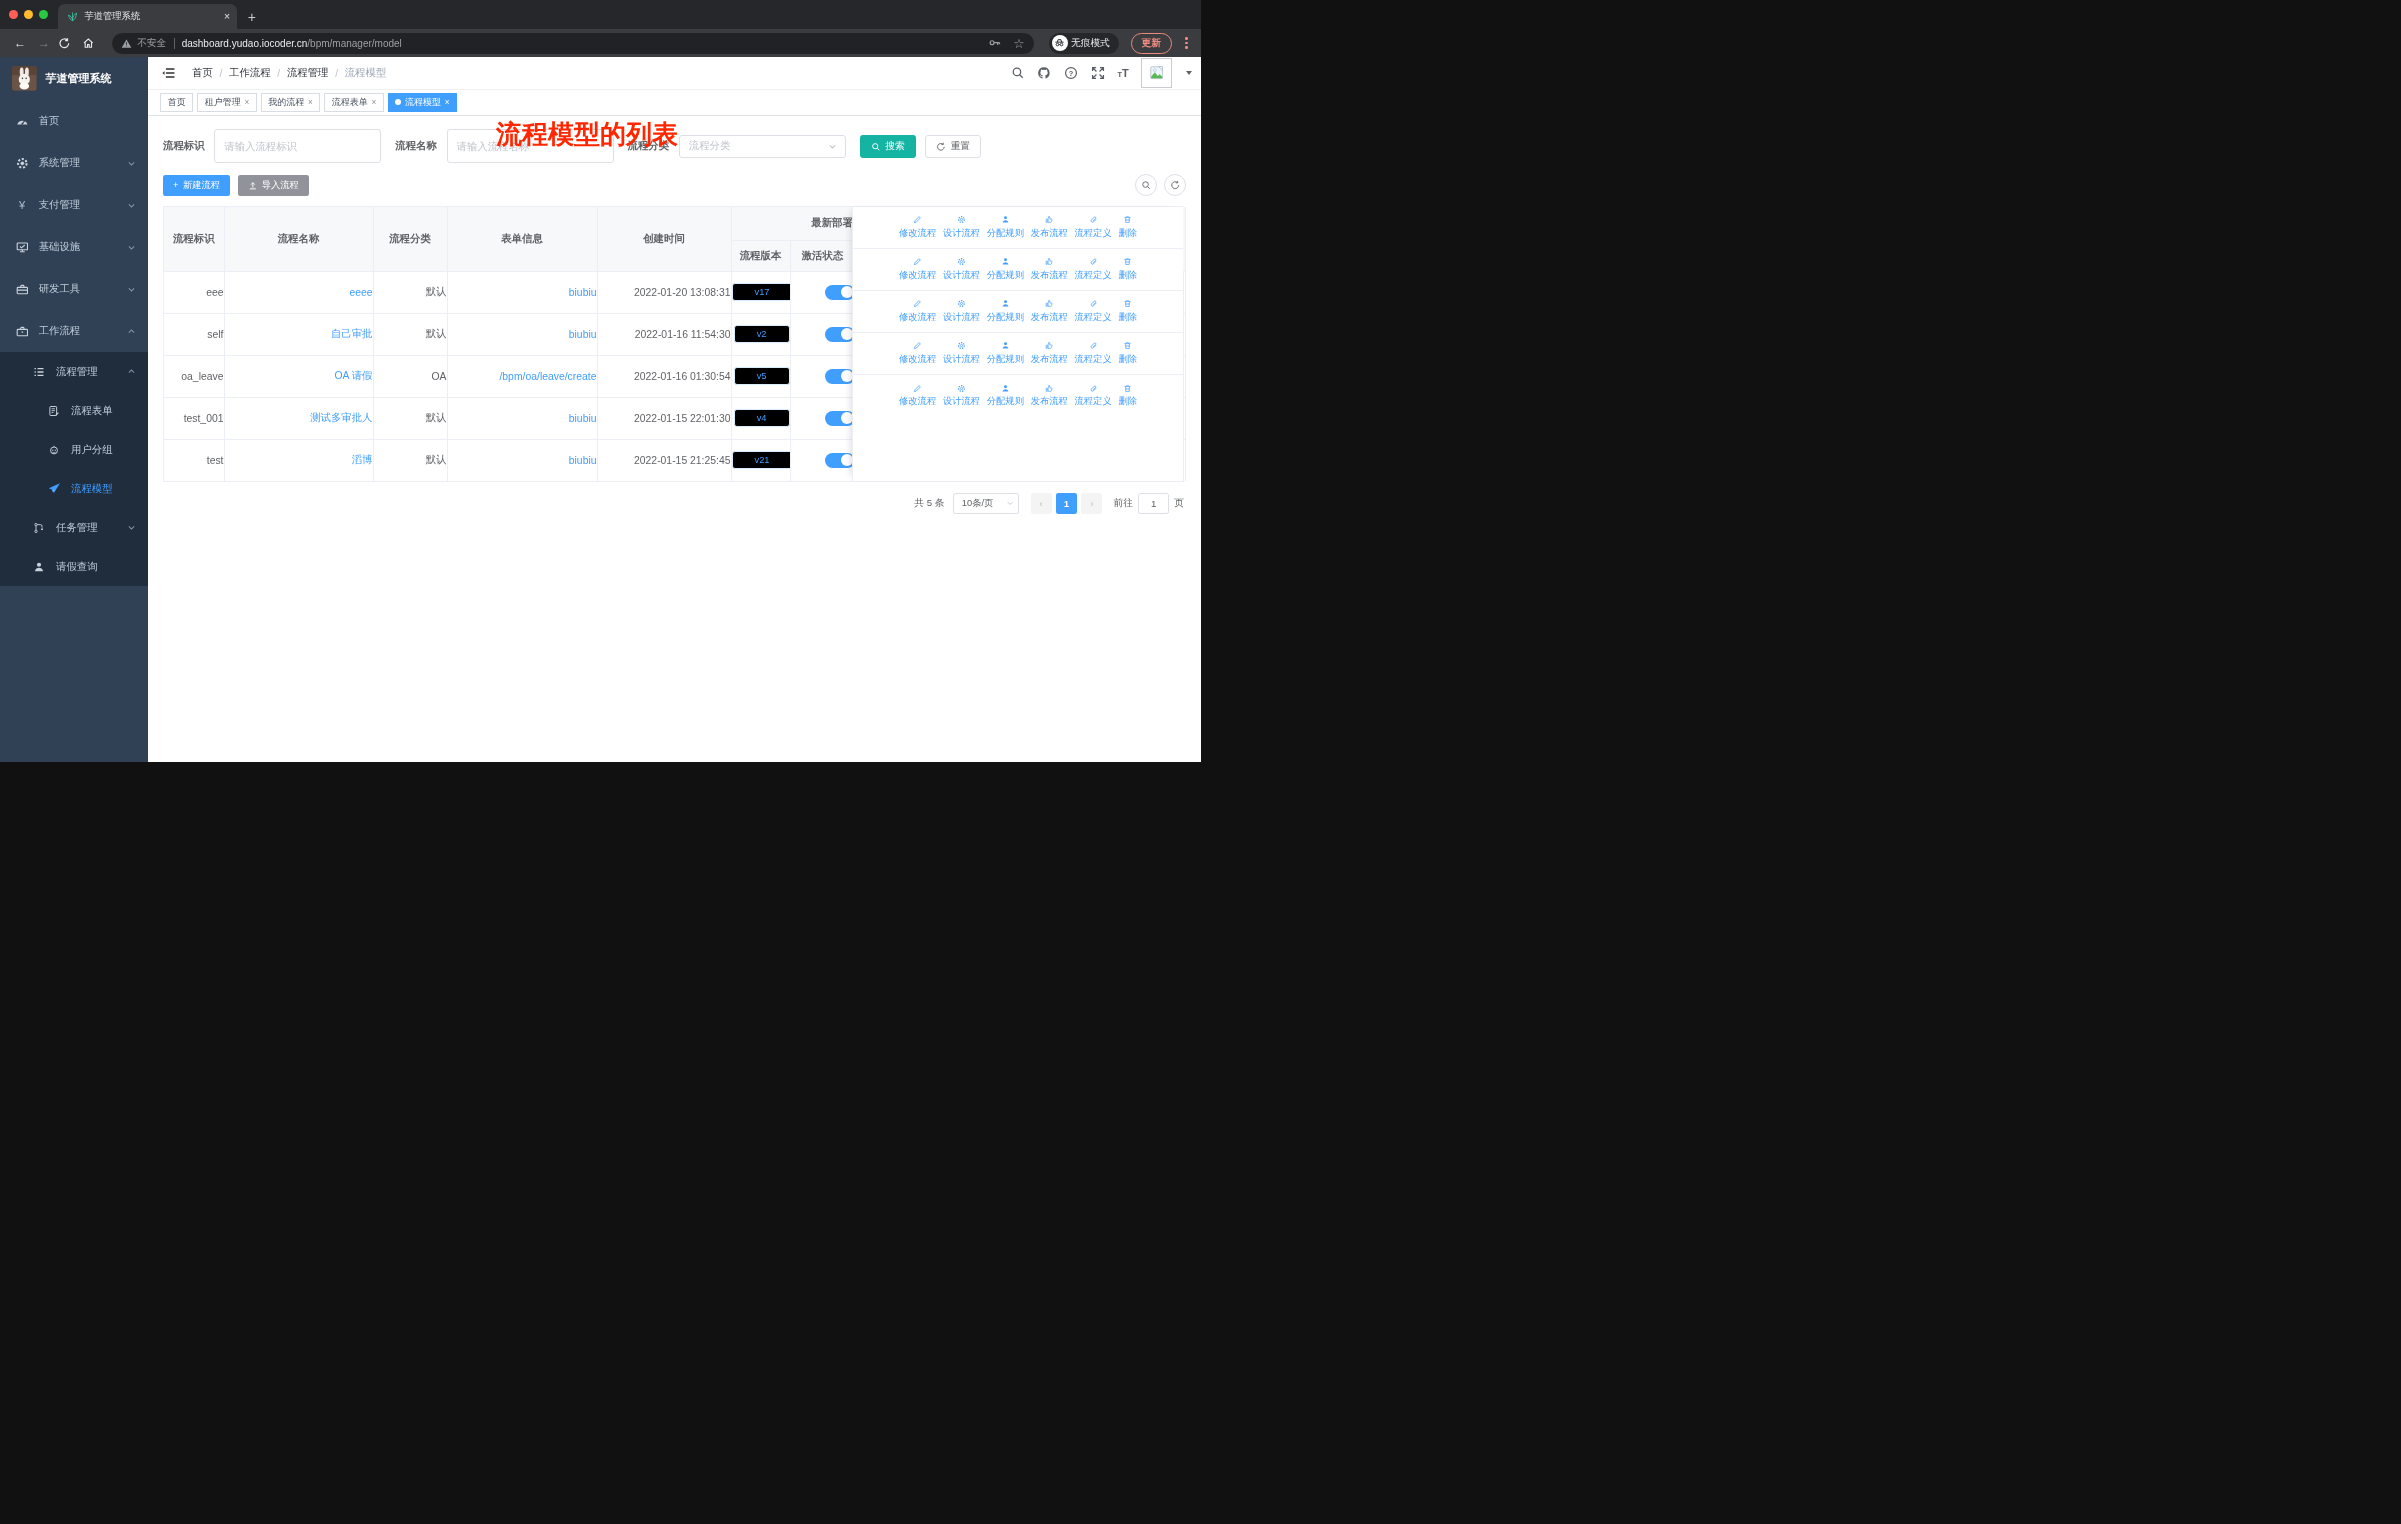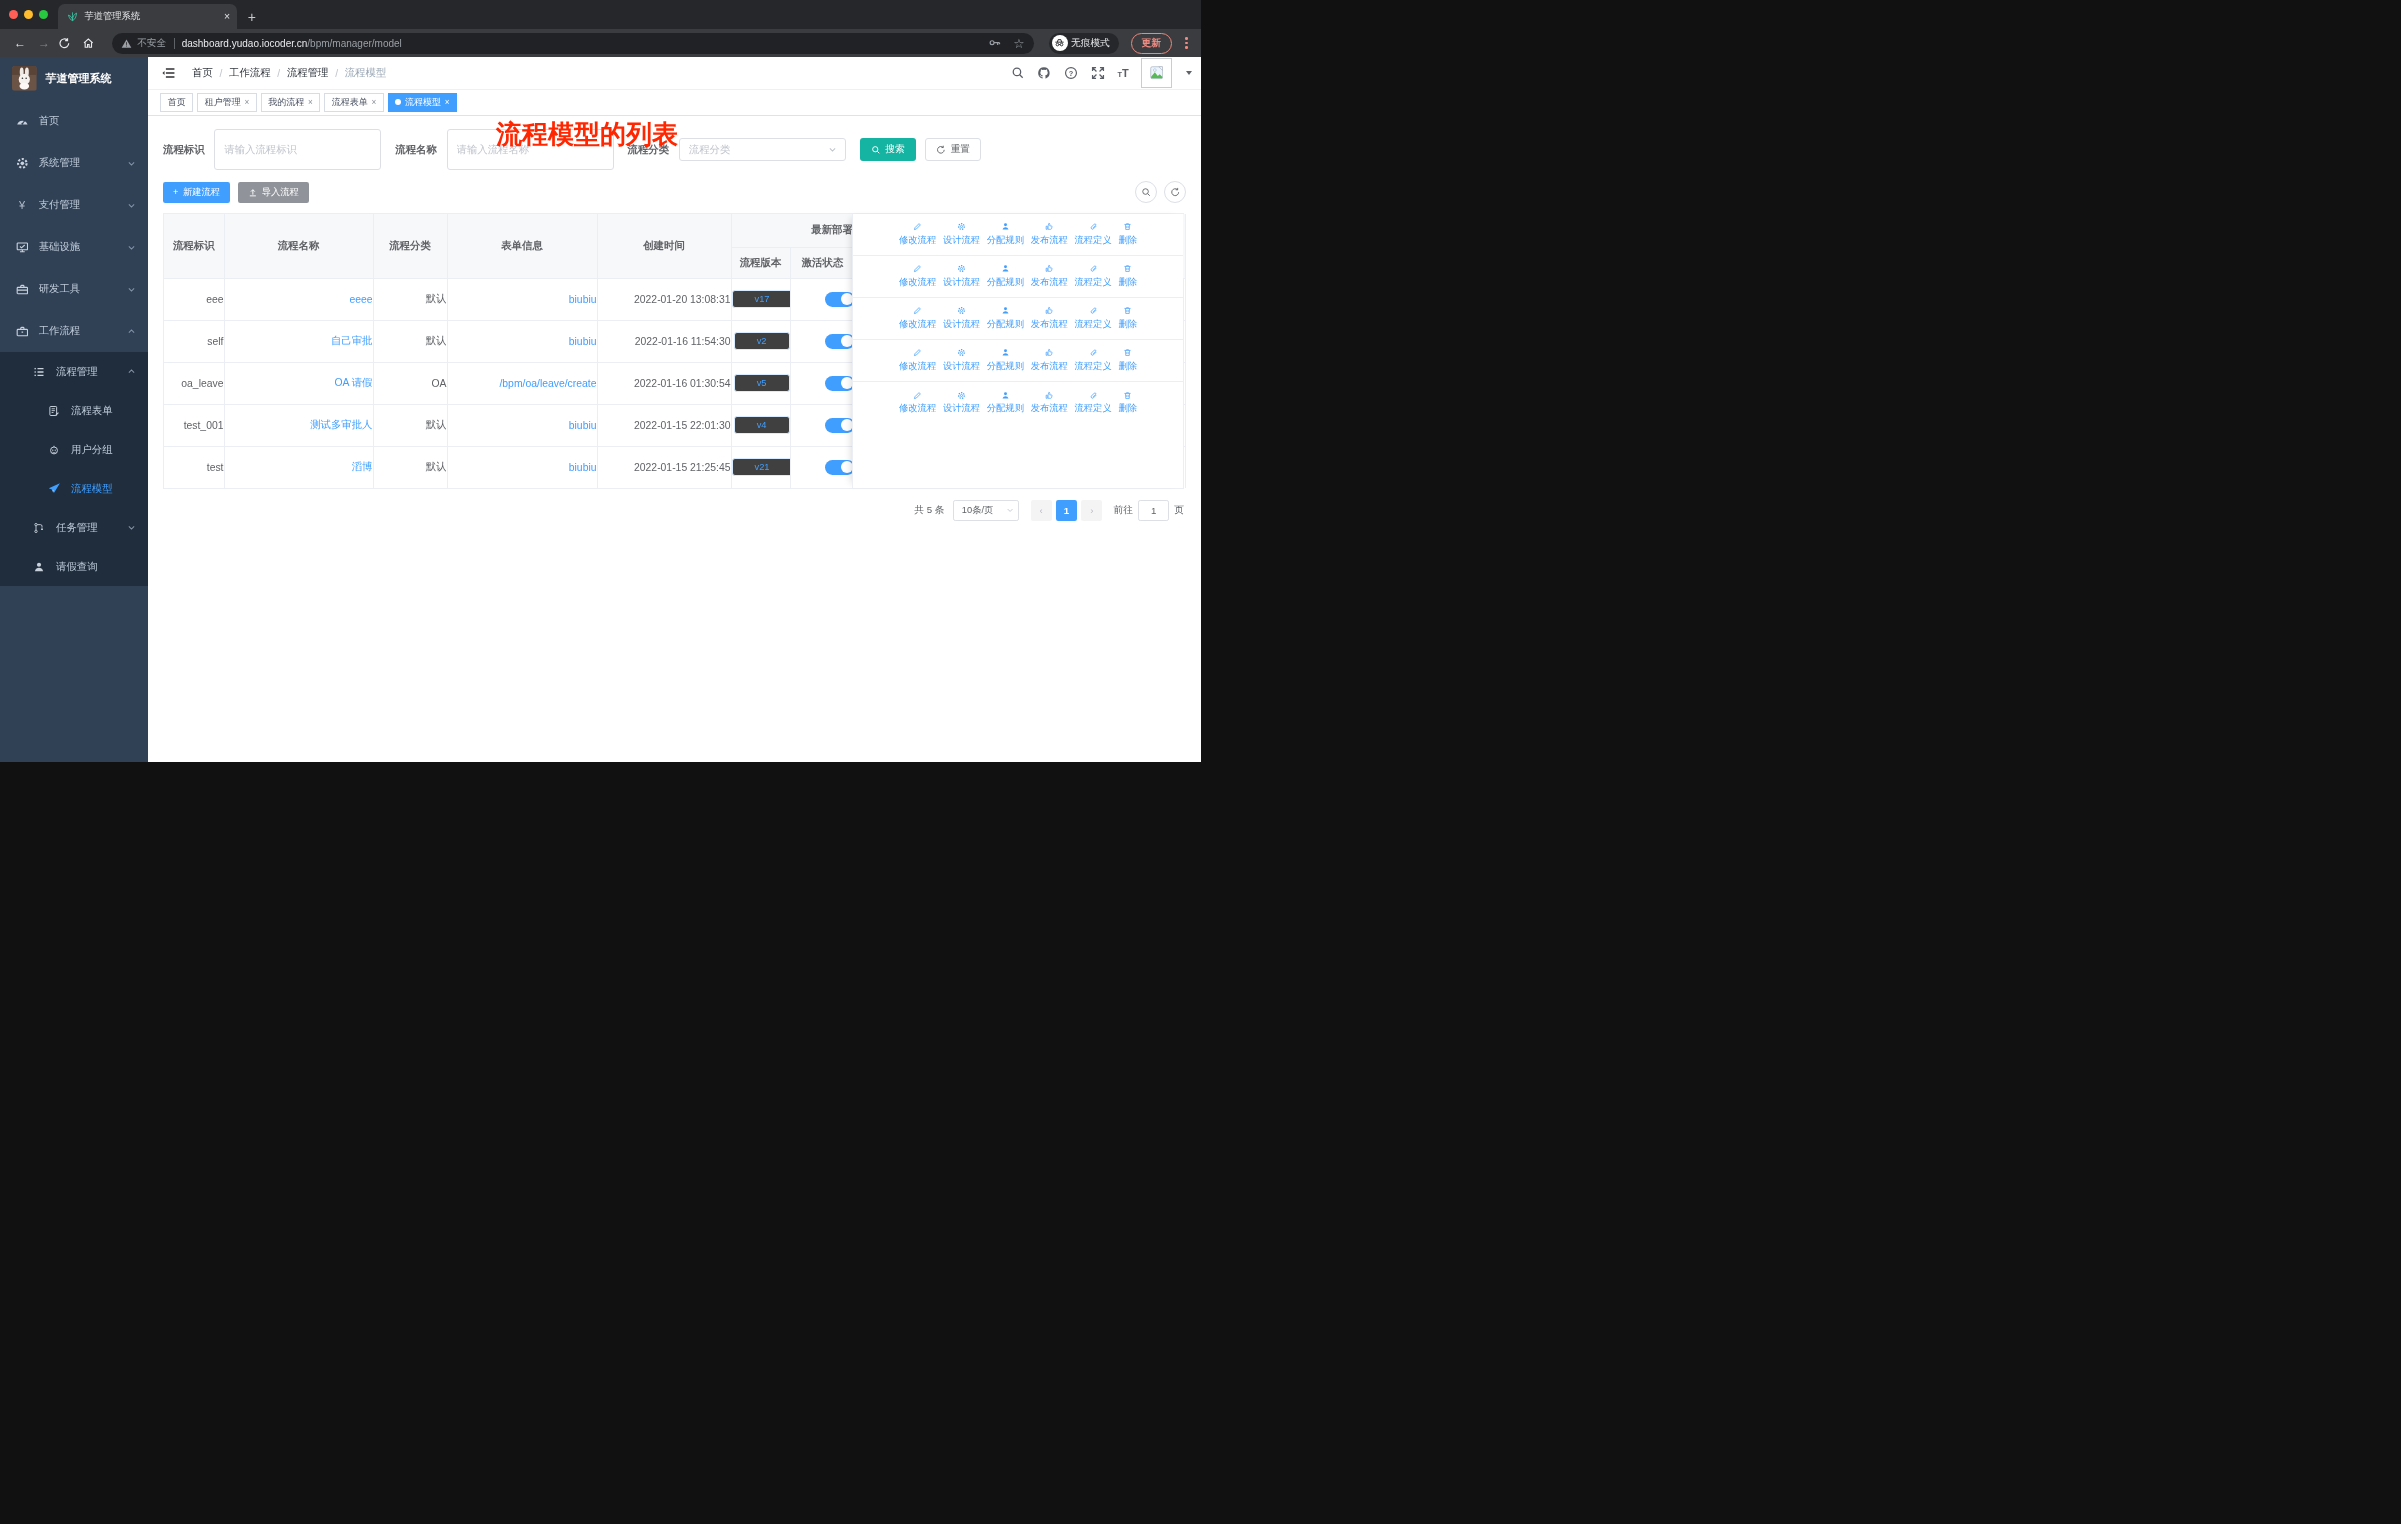--- a/index.html
+++ b/index.html
@@ -72,21 +72,21 @@
   .tag-item .tx { font-size:8.2px; color:#8a9099; }
   .tag-item.active { background:#409eff; border-color:#409eff; color:#fff; }
   .tag-item.active .tx { color:#fff; }
   .tag-dot { width:6px; height:6px; border-radius:50%; background:#fff; }
 
   .content { flex:1; padding:13.4px 15px; min-width:0; }
 
   
   .filters { display:flex; align-items:center; }
   .f-label { font-size:10.4px; font-weight:700; color:#606266; margin-right:9.7px; white-space:nowrap; }
-  .f-input { width:167px; height:41px; border:0.7px solid #dcdfe6; border-radius:3px; padding:0 9px; font-size:10.4px;
+  .f-input { width:167px; height:34px; border:0.7px solid #dcdfe6; border-radius:3px; padding:0 9px; font-size:10.4px;
              color:#606266; outline:none; font-family:Liberation Sans, sans-serif; }
   .f-input::placeholder { color:#c0c4cc; }
   .f-select { width:167px; height:23px; border:0.7px solid #dcdfe6; border-radius:3px; padding:0 7.4px 0 9px;
               display:flex; align-items:center; color:#c0c4cc; font-size:10.4px; }
   .f-select .ph { flex:1; }
   .f-group { display:flex; align-items:center; margin-right:14px; }
   .btn { height:23px; border-radius:3px; display:inline-flex; align-items:center; gap:4.5px; padding:0 10.4px;
          font-size:9.7px; border:0.7px solid transparent; cursor:pointer; white-space:nowrap; }
   .btn.search { background:#15b3a1; color:#fff; margin-left:0; }
   .btn.reset { background:#fff; border-color:#dcdfe6; color:#606266; margin-left:9px; }
@@ -105,21 +105,21 @@
   table.grid { border-collapse:collapse; table-layout:fixed; width:1020px; font-size:10.4px; }
   .grid th { background:#f7f8fa; color:#606266; font-weight:600; border-right:0.7px solid #ebeef5; border-bottom:0.7px solid #ebeef5;
              text-align:center; overflow:hidden; white-space:nowrap; }
   .grid thead tr:first-child th { height:33px; }
   .grid thead tr:last-child th { height:31px; }
   .grid th.rs2 { height:64px; }
   .grid td { height:42px; border-right:0.7px solid #ebeef5; border-bottom:0.7px solid #ebeef5; text-align:right;
              color:#606266; overflow:hidden; white-space:nowrap; }
   .grid tr:last-child td { border-bottom:none; }
   a.cell-link { color:#409eff; text-decoration:none; }
-  .vtag { display:inline-block; background:#404040; border:0.7px solid #d9ecff; color:#409eff; font-size:9.3px;
+  .vtag { display:inline-block; background:#000000; border:0.7px solid #d9ecff; color:#409eff; font-size:9.3px;
           padding:3px 22px; border-radius:3px; }
   .switch { display:inline-block; width:30px; height:15px; border-radius:7.4px; background:#409eff; position:relative; vertical-align:middle; }
   .switch::after { content:""; position:absolute; right:1.5px; top:1.5px; width:12px; height:12px; border-radius:50%; background:#fff; }
 
   .opcol { position:absolute; top:0; right:0; bottom:0; width:331px; background:#fff; z-index:5;
            box-shadow:-5.2px 0 7.4px -3.7px rgba(0,0,0,0.15); border-left:0.7px solid #ebeef5; }
   .opcol-h { height:65px; background:#f7f8fa; border-bottom:0.7px solid #ebeef5; display:flex; align-items:center;
              justify-content:center; color:#606266; font-weight:600; font-size:10.4px; }
   .op-row { height:42px; border-bottom:0.7px solid #ebeef5; display:flex; align-items:center; justify-content:center; gap:6.7px; padding:0 4.5px; }
   .op-row:last-child { border-bottom:none; }

